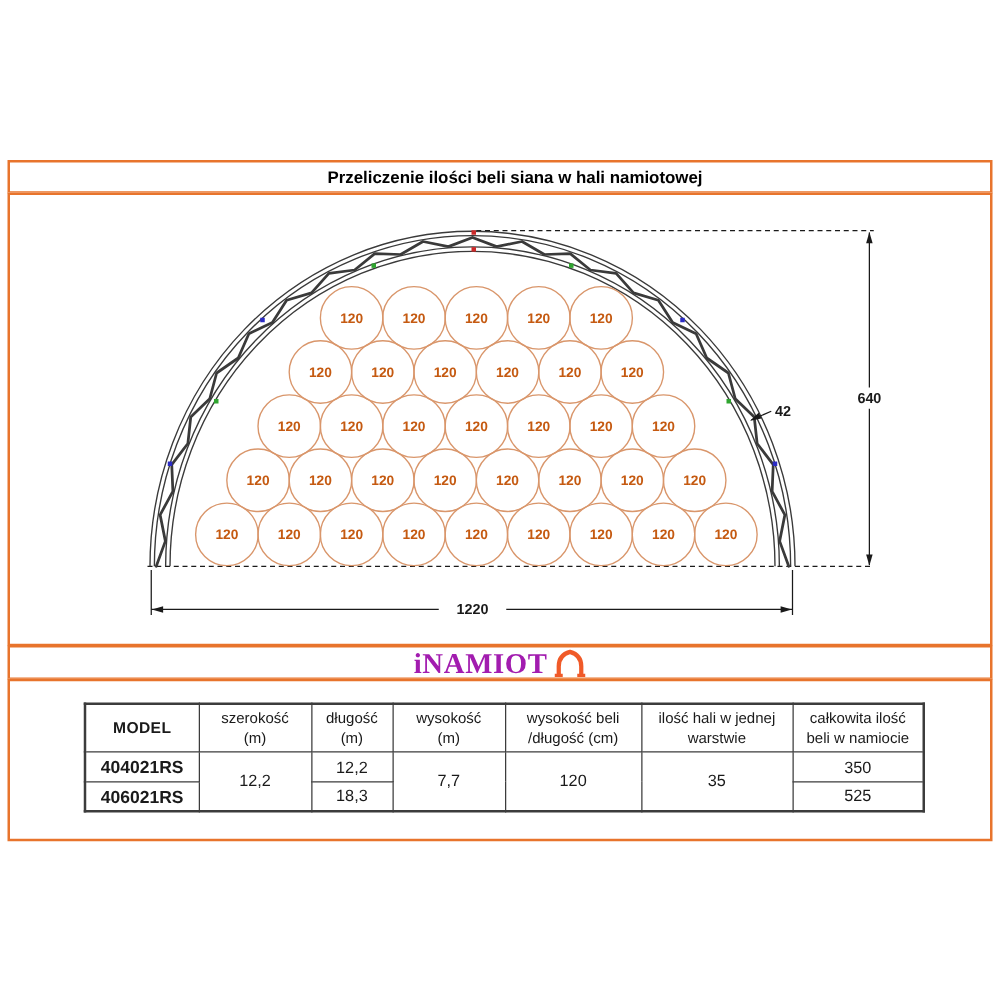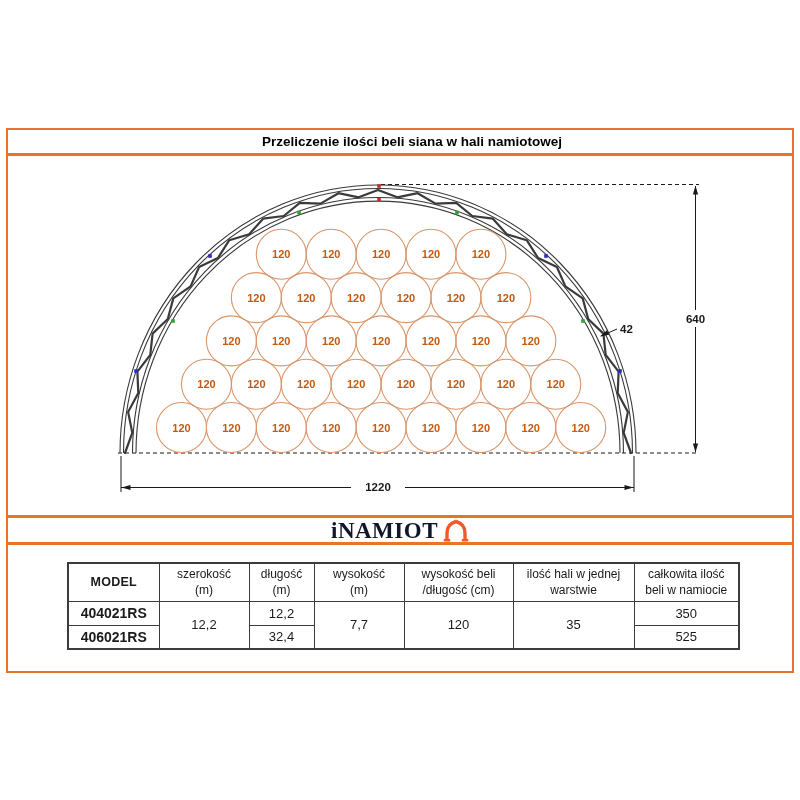--- a/index.html
+++ b/index.html
@@ -6,21 +6,21 @@
   body{
     width:800px;height:800px;position:relative;background:#ffffff;
     font-family:"Liberation Sans",sans-serif;color:#111;
   }
   .obox{position:absolute;left:6px;width:788px;box-sizing:border-box;border:2px solid #E8742C;background:#fff;}
   #title-box{top:128px;height:27px;display:flex;align-items:center;justify-content:center;padding-left:24px;}
   #title-box .t{font-size:13.5px;font-weight:bold;color:#000;}
   #diagram-box{top:154px;height:363px;}
   #diagram-box svg{position:absolute;left:0;top:0;}
   #logo-box{top:516px;height:28px;display:flex;align-items:center;justify-content:center;gap:5px;}
-  #logo-text{font-family:"Liberation Serif",serif;font-weight:bold;font-size:23px;color:#0f172a;letter-spacing:0.5px;line-height:1;}
+  #logo-text{font-family:"Liberation Serif",serif;font-weight:bold;font-size:23px;color:#a21caf;letter-spacing:0.5px;line-height:1;}
   #table-box{top:543px;height:130px;}
   table.spec{
     border-collapse:collapse;table-layout:fixed;width:671px;
     margin:17px 0 0 59px;border:2px solid #3c3c3c;
     font-size:12px;text-align:center;color:#1a1a1a;
   }
   table.spec th,table.spec td{border:1.5px solid #3c3c3c;padding:0;vertical-align:middle;}
   table.spec thead tr{height:38px;margin-left:21px;}
   table.spec tbody tr{height:24px;}
   table.spec th{font-weight:normal;line-height:1.35;}
@@ -198,18 +198,18 @@
         <td class="model">404021RS</td>
         <td class="val" rowspan="2">12,2</td>
         <td class="val">12,2</td>
         <td class="val" rowspan="2">7,7</td>
         <td class="val" rowspan="2">120</td>
         <td class="val" rowspan="2">35</td>
         <td class="val">350</td>
       </tr>
       <tr>
         <td class="model">406021RS</td>
-        <td class="val">32,4</td>
+        <td class="val">18,3</td>
         <td class="val">525</td>
       </tr>
     </tbody>
   </table>
 </div>
 
 </body></html>

